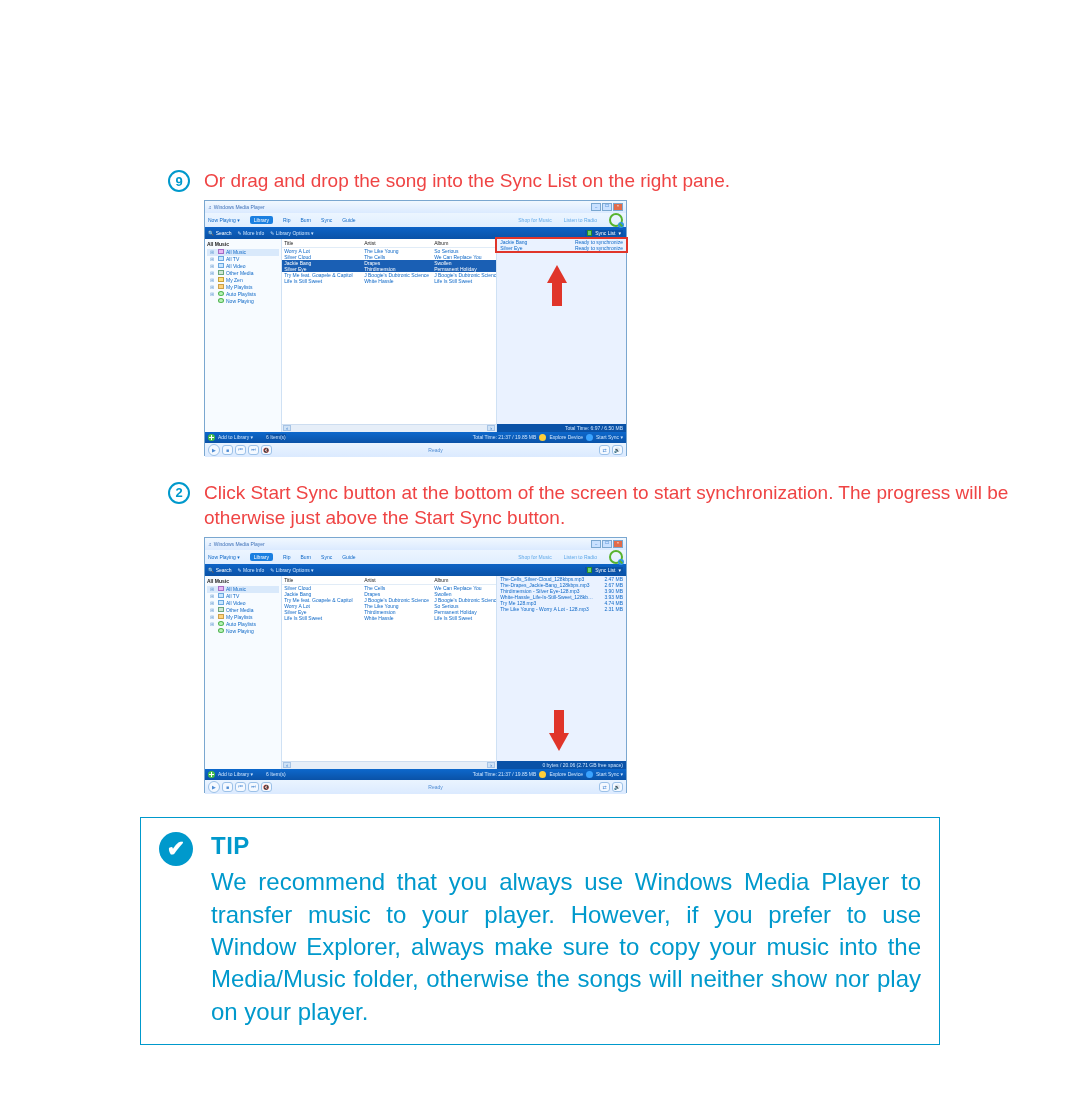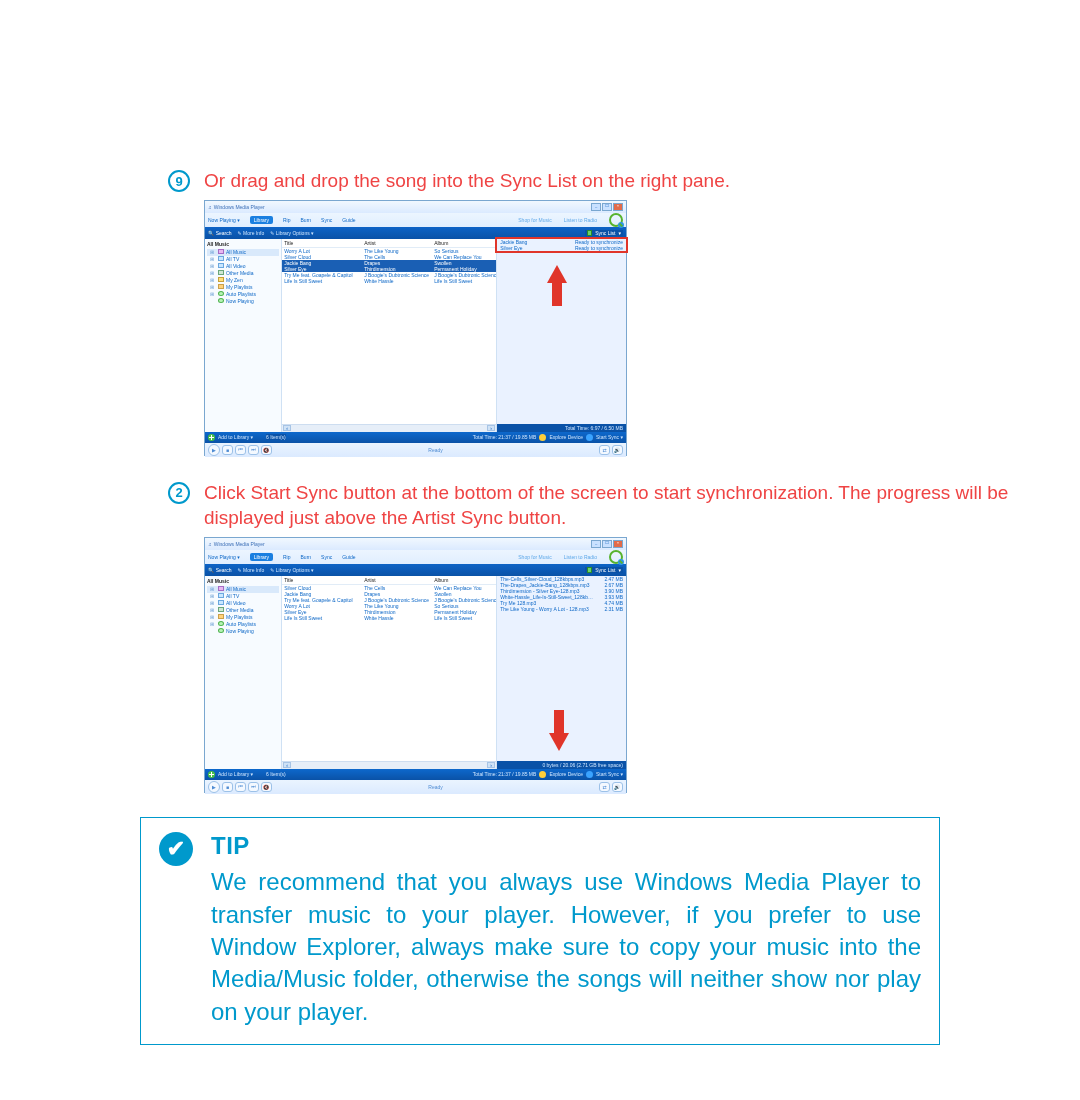--- a/index.html
+++ b/index.html
@@ -248,21 +248,21 @@
         <div class="vol-grp">
             <div class="ctrl-btn">⇄</div>
             <div class="ctrl-btn">🔊</div>
           </div>
       </div>
     </div>
   </div>
 
   <div class="step">
     <div class="step-num">2</div>
-    <div class="step-text">Click Start Sync button at the bottom of the screen to start synchronization. The progress will be displayed just above the Artist Sync button.</div>
+    <div class="step-text">Click Start Sync button at the bottom of the screen to start synchronization. The progress will be otherwise just above the Start Sync button.</div>
   </div>
 
   <div class="ss-wrap">
     <div class="wmp">
       <div class="wmp-titlebar">
         <div class="wmp-title">
             <span>♫</span>
             <span>Windows Media Player</span>
           </div>
         <div class="win-ctrls">

